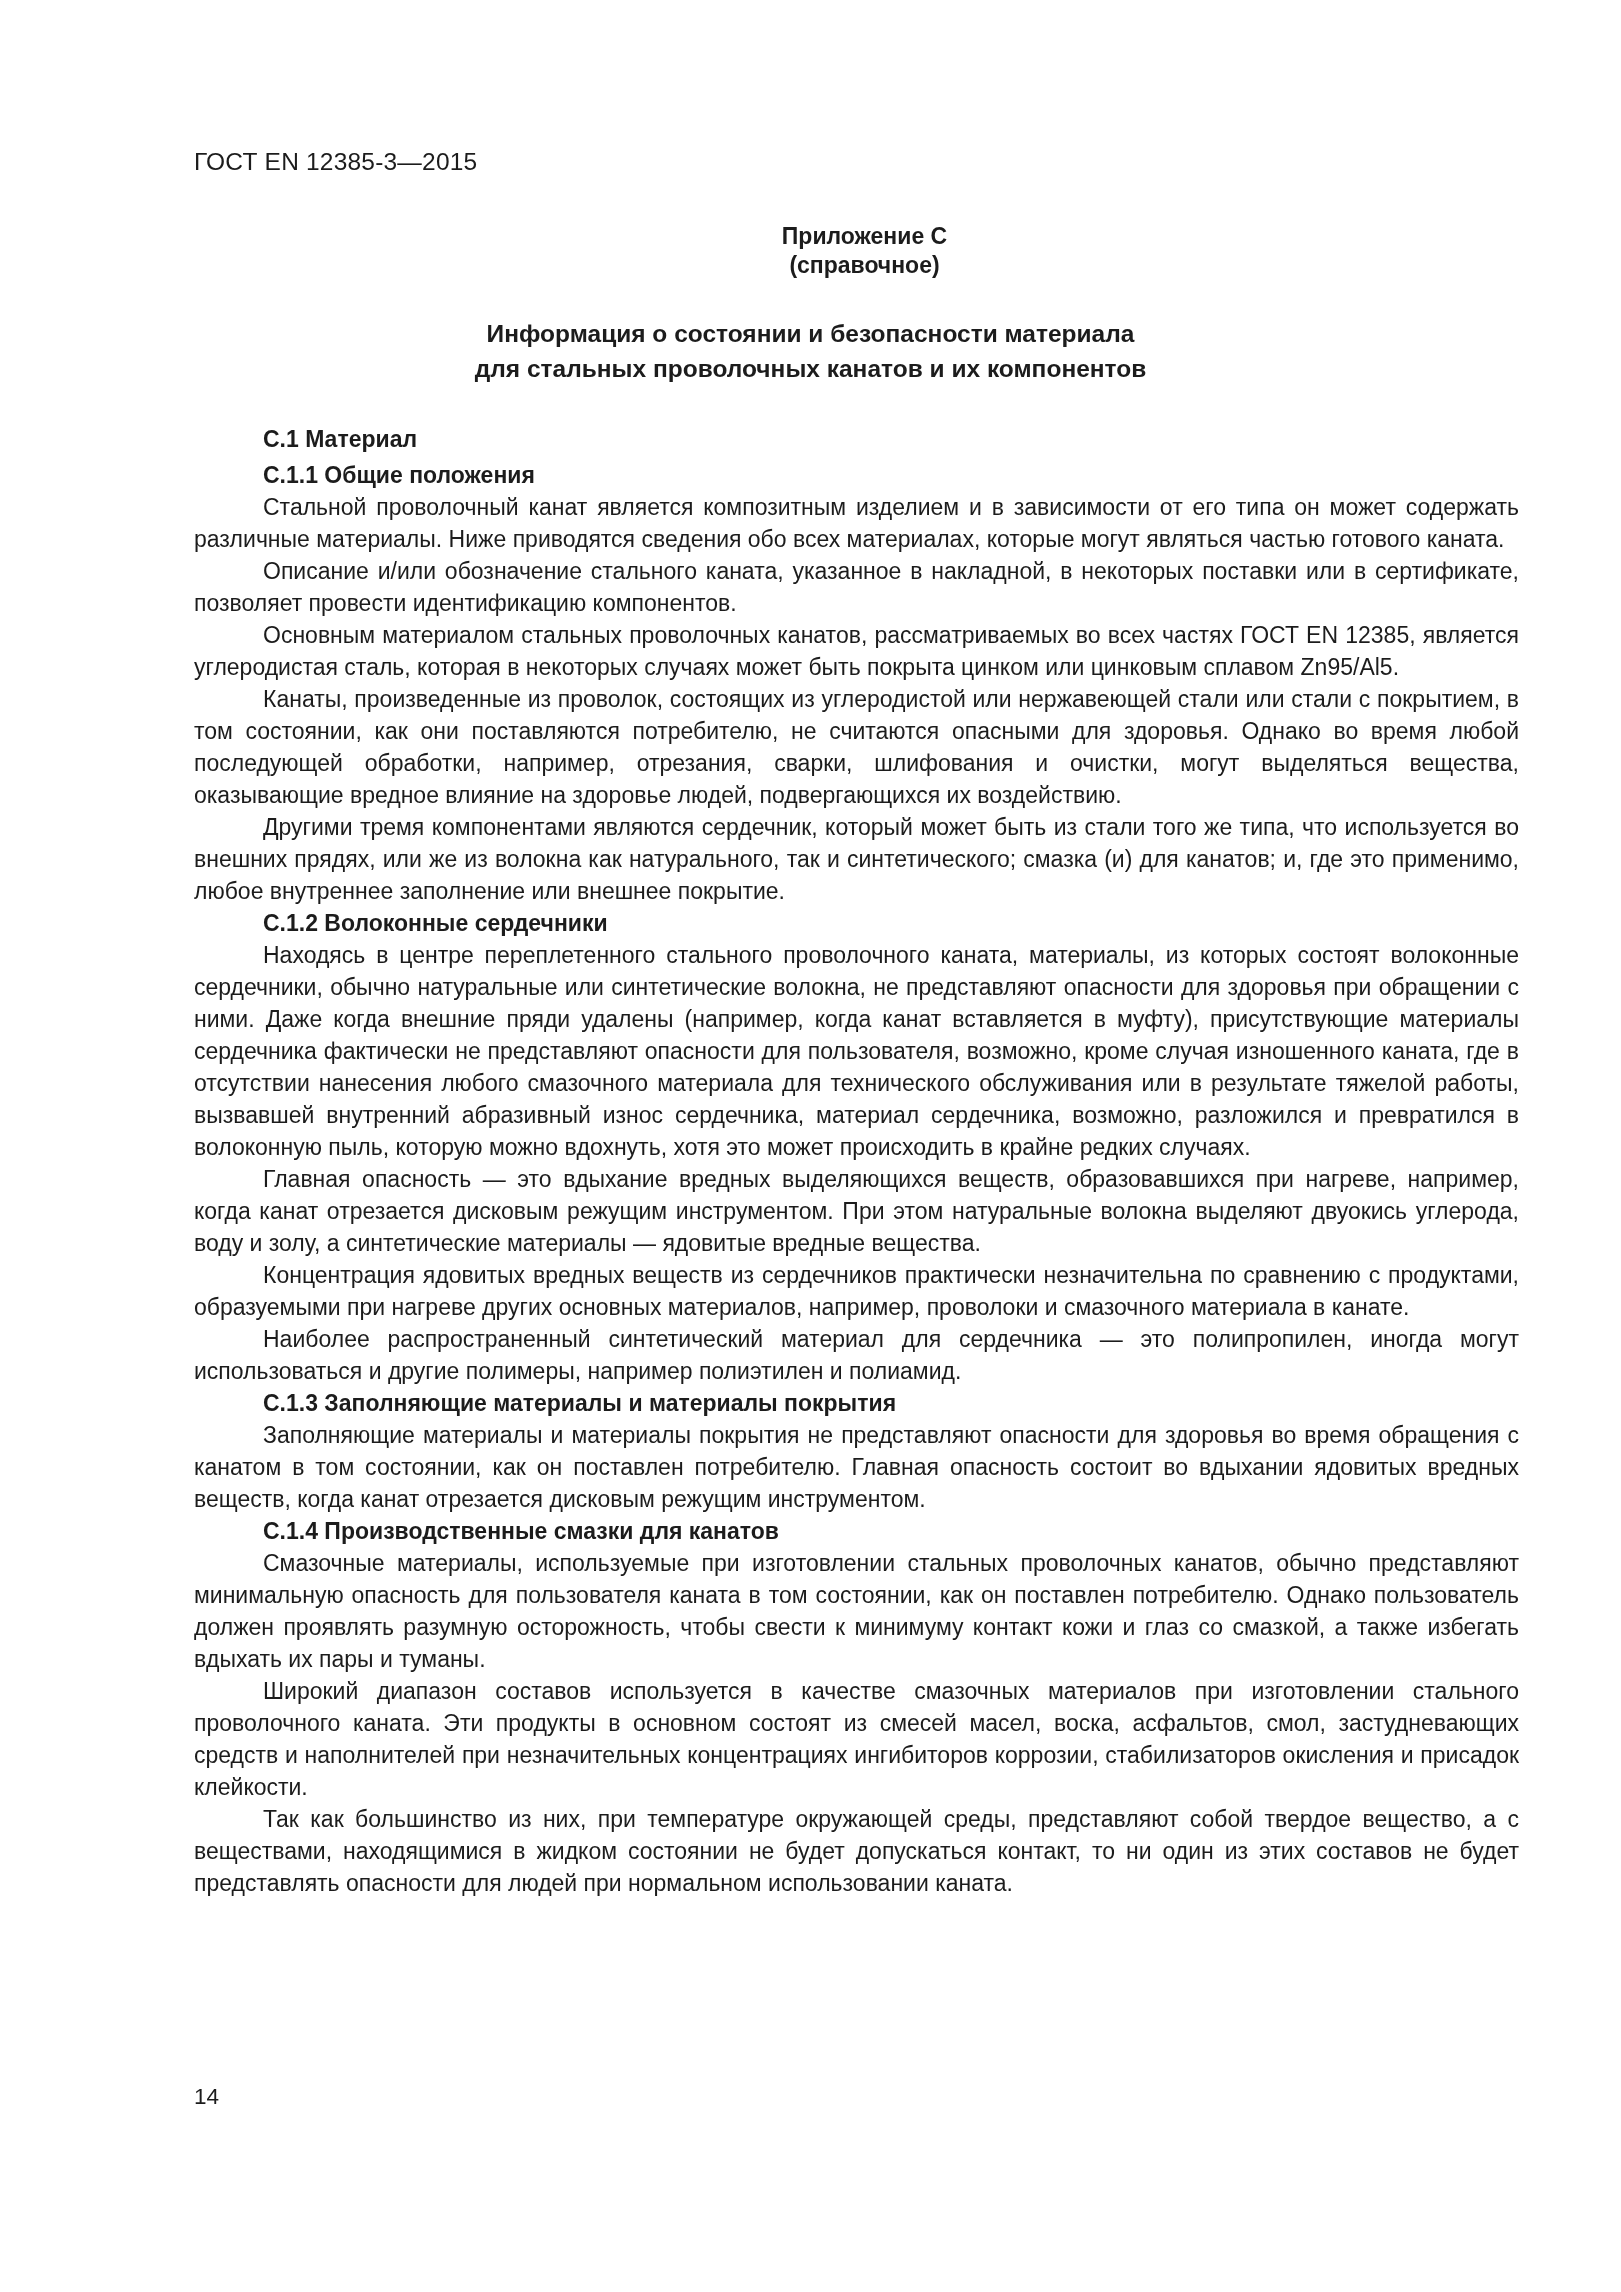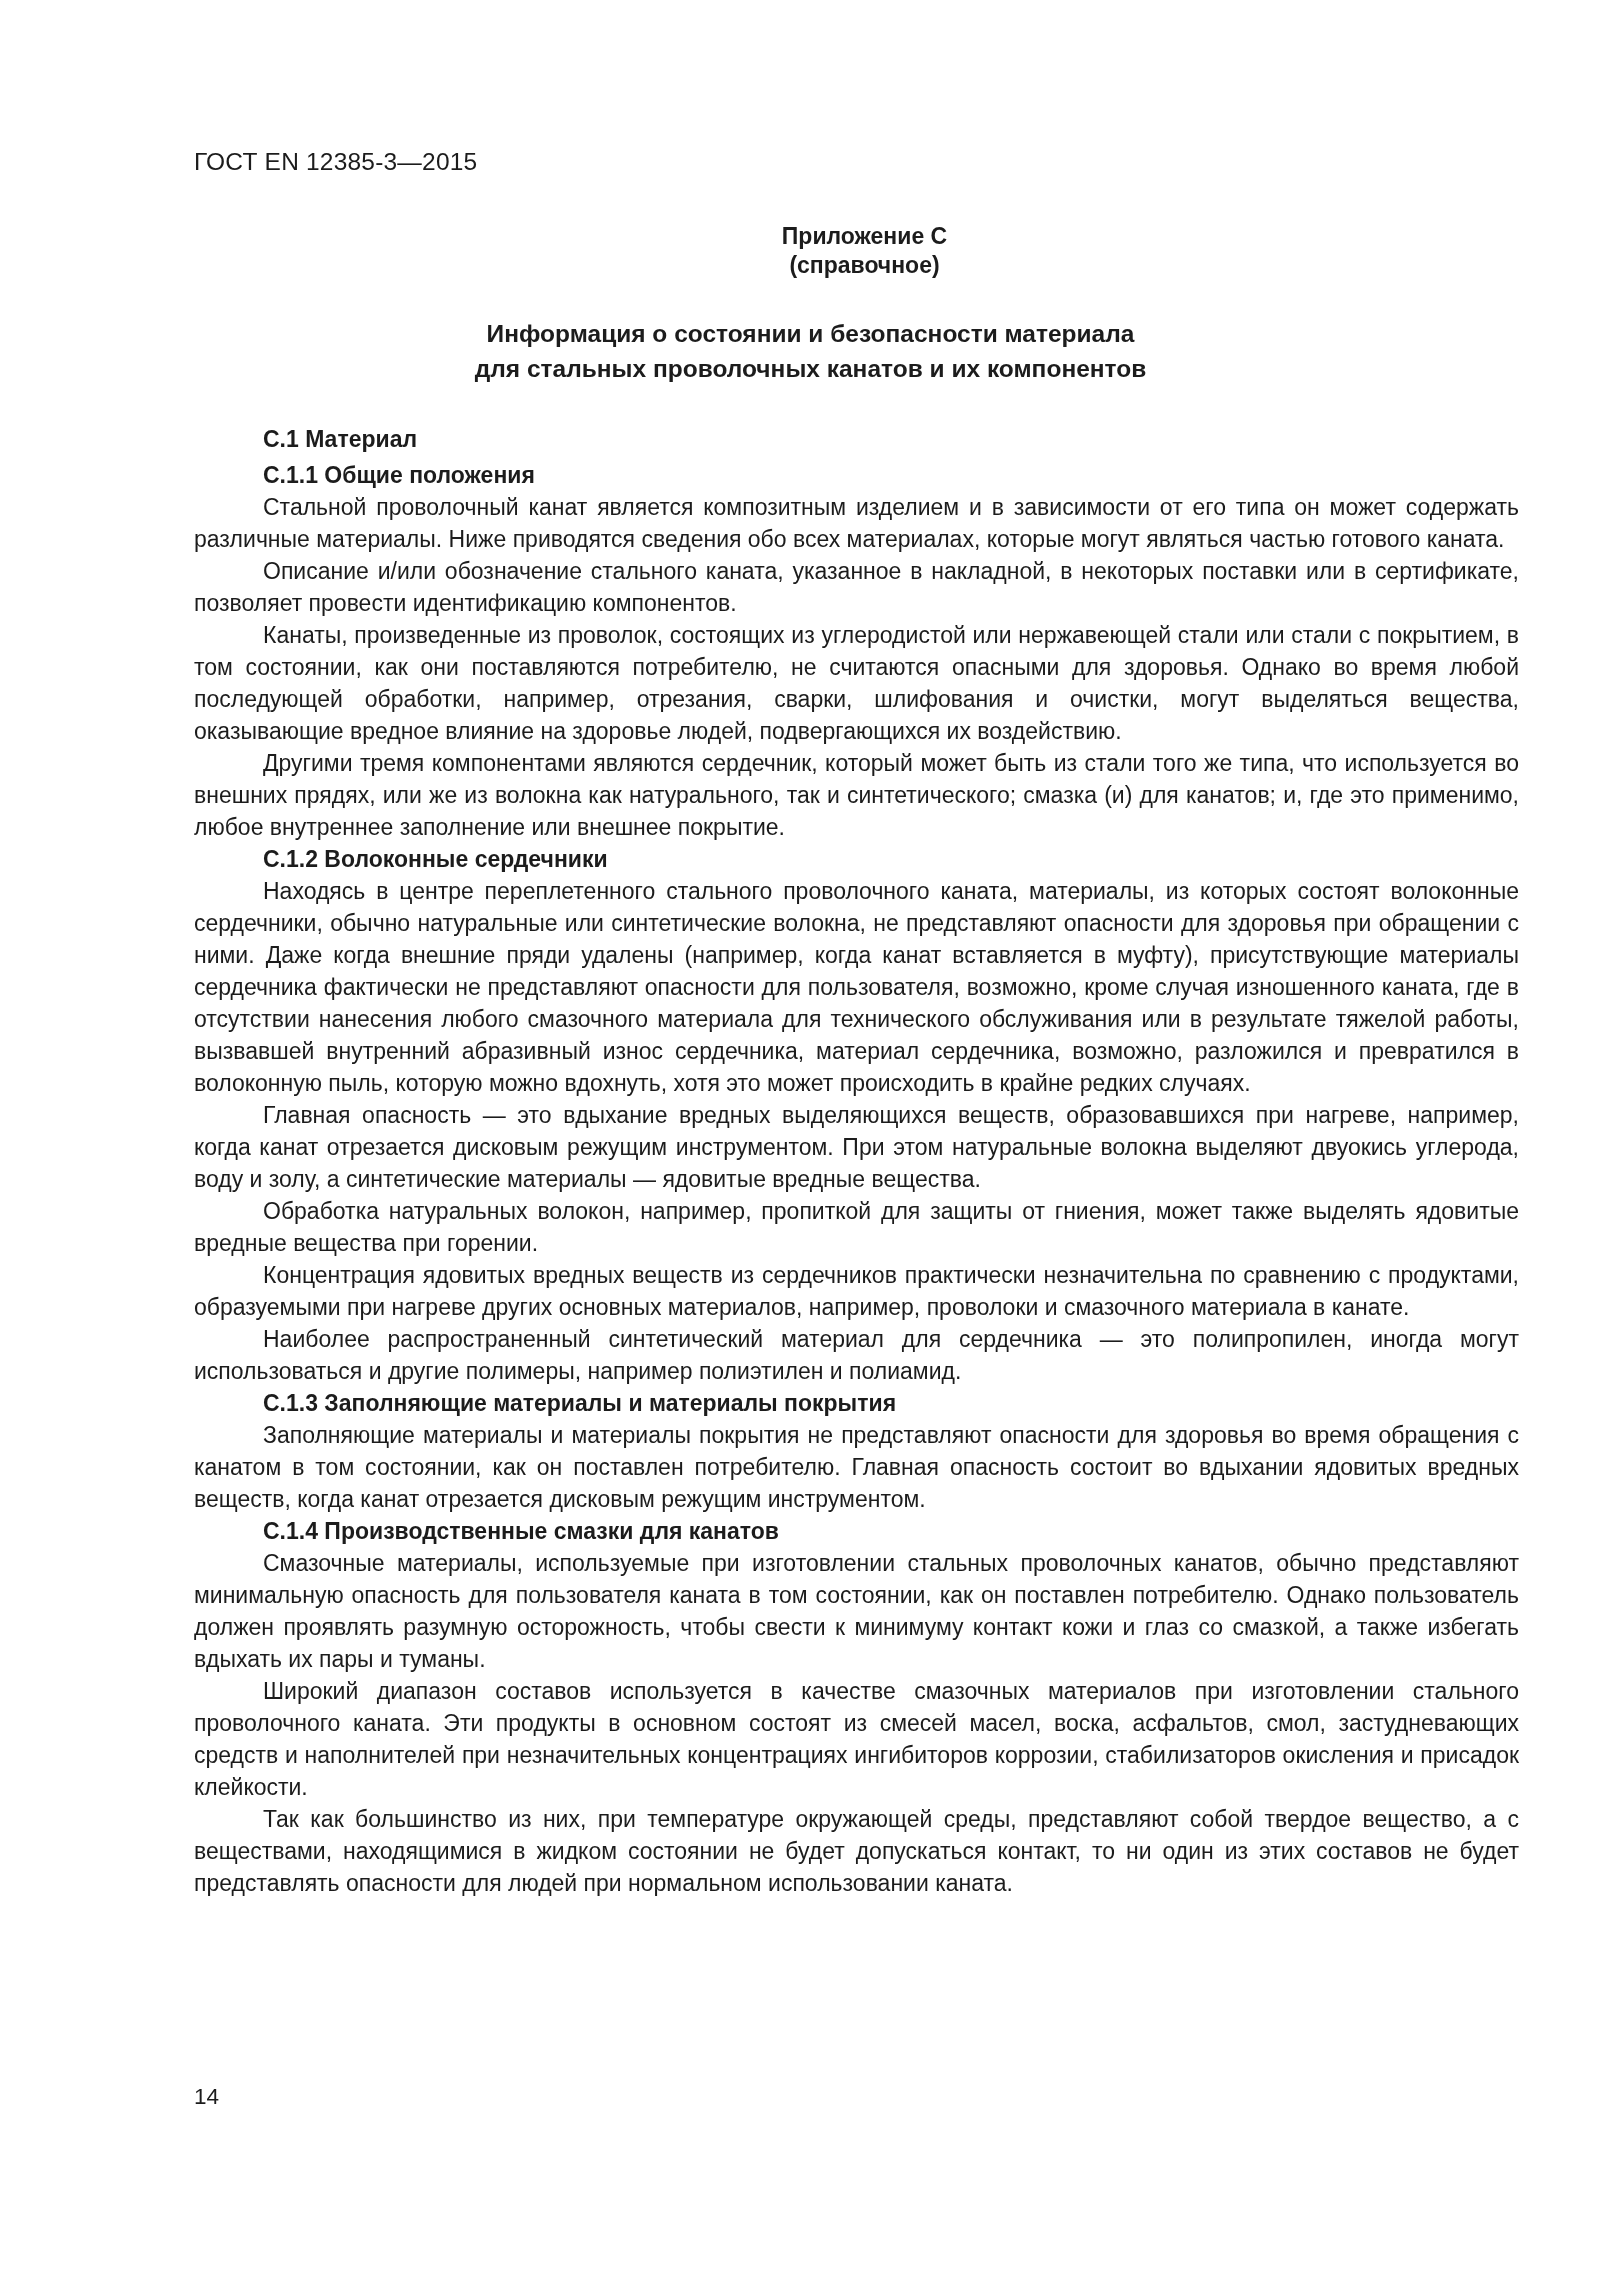--- a/index.html
+++ b/index.html
@@ -29,27 +29,27 @@
     <div>Информация о состоянии и безопасности материала</div>
     <div>для стальных проволочных канатов и их компонентов</div>
   </div>
 
   <div class="body">
     <h2 class="first">С.1 Материал</h2>
 
     <h2>С.1.1 Общие положения</h2>
     <p>Стальной проволочный канат является композитным изделием и в зависимости от его типа он может содержать различные материалы. Ниже приводятся сведения обо всех материалах, которые могут являться частью готового каната.</p>
     <p>Описание и/или обозначение стального каната, указанное в накладной, в некоторых поставки или в сертификате, позволяет провести идентификацию компонентов.</p>
+    <p>Основным материалом стальных проволочных канатов, рассматриваемых во всех частях ГОСТ EN 12385, является углеродистая сталь, которая в некоторых случаях может быть покрыта цинком или цинковым сплавом Zn95/Al5.</p>
     <p>Канаты, произведенные из проволок, состоящих из углеродистой или нержавеющей стали или стали с покрытием, в том состоянии, как они поставляются потребителю, не считаются опасными для здоровья. Однако во время любой последующей обработки, например, отрезания, сварки, шлифования и очистки, могут выделяться вещества, оказывающие вредное влияние на здоровье людей, подвергающихся их воздействию.</p>
     <p>Другими тремя компонентами являются сердечник, который может быть из стали того же типа, что используется во внешних прядях, или же из волокна как натурального, так и синтетического; смазка (и) для канатов; и, где это применимо, любое внутреннее заполнение или внешнее покрытие.</p>
 
     <h2>С.1.2 Волоконные сердечники</h2>
     <p>Находясь в центре переплетенного стального проволочного каната, материалы, из которых состоят волоконные сердечники, обычно натуральные или синтетические волокна, не представляют опасности для здоровья при обращении с ними. Даже когда внешние пряди удалены (например, когда канат вставляется в муфту), присутствующие материалы сердечника фактически не представляют опасности для пользователя, возможно, кроме случая изношенного каната, где в отсутствии нанесения любого смазочного материала для технического обслуживания или в результате тяжелой работы, вызвавшей внутренний абразивный износ сердечника, материал сердечника, возможно, разложился и превратился в волоконную пыль, которую можно вдохнуть, хотя это может происходить в крайне редких случаях.</p>
     <p> Главная опасность — это вдыхание вредных выделяющихся веществ, образовавшихся при нагреве, например, когда канат отрезается дисковым режущим инструментом. При этом натуральные волокна выделяют двуокись углерода, воду и золу, а синтетические материалы — ядовитые вредные вещества.</p>
-    <p>Обработка натуральных волокон, например, пропиткой для защиты от гниения, может также выделять ядовитые вредные вещества при горении.</p>
     <p>Концентрация ядовитых вредных веществ из сердечников практически незначительна по сравнению с продуктами, образуемыми при нагреве других основных материалов, например, проволоки и смазочного материала в канате.</p>
     <p>Наиболее распространенный синтетический материал для сердечника — это полипропилен, иногда могут использоваться и другие полимеры, например полиэтилен и полиамид.</p>
 
     <h2>С.1.3 Заполняющие материалы и материалы покрытия</h2>
     <p>Заполняющие материалы и материалы покрытия не представляют опасности для здоровья во время обращения с канатом в том состоянии, как он поставлен потребителю. Главная опасность состоит во вдыхании ядовитых вредных веществ, когда канат отрезается дисковым режущим инструментом.</p>
 
     <h2>С.1.4 Производственные смазки для канатов</h2>
     <p>Смазочные материалы, используемые при изготовлении стальных проволочных канатов, обычно представляют минимальную опасность для пользователя каната в том состоянии, как он поставлен потребителю. Однако пользователь должен проявлять разумную осторожность, чтобы свести к минимуму контакт кожи и глаз со смазкой, а также избегать вдыхать их пары и туманы.</p>
     <p>Широкий диапазон составов используется в качестве смазочных материалов при изготовлении стального проволочного каната. Эти продукты в основном состоят из смесей масел, воска, асфальтов, смол, застудневающих средств и наполнителей при незначительных концентрациях ингибиторов коррозии, стабилизаторов окисления и присадок клейкости.</p>
     <p>Так как большинство из них, при температуре окружающей среды, представляют собой твердое вещество, а с веществами, находящимися в жидком состоянии не будет допускаться контакт, то ни один из этих составов не будет представлять опасности для людей при нормальном использовании каната.</p>

